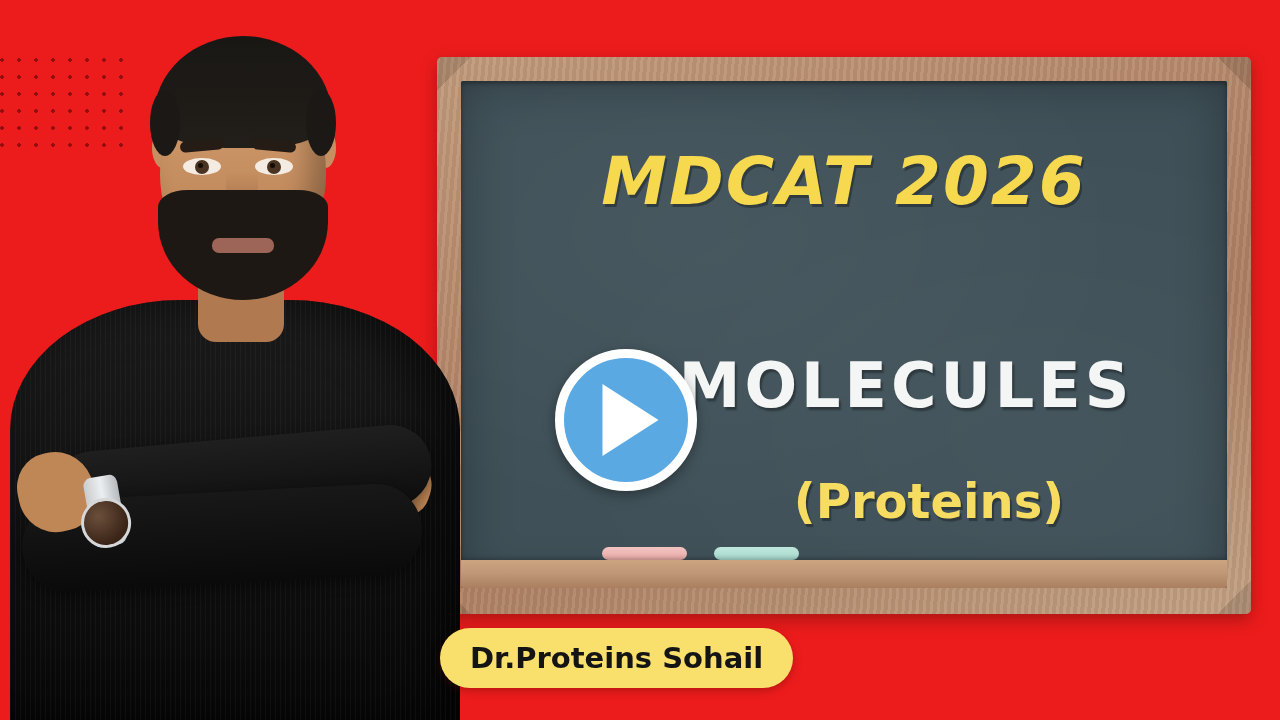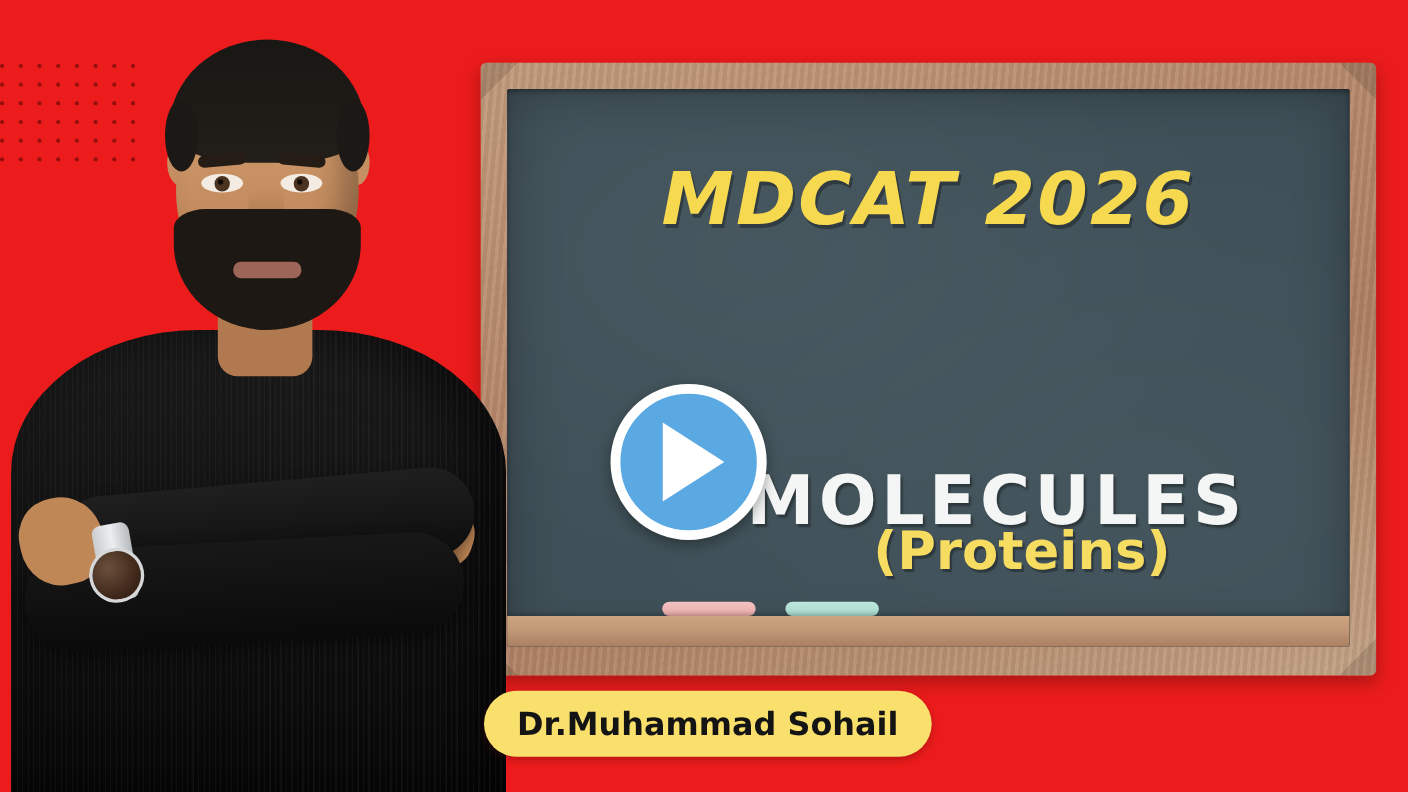--- a/index.html
+++ b/index.html
@@ -82,21 +82,21 @@
     font-style:italic;
     font-size:66px;
     letter-spacing:2px;
     color:#f7d94f;
     text-shadow:2px 3px 0 rgba(0,0,0,.30);
   }
   #subject-line {
     position:absolute;
     left:0; right:0; top:268px;
     display:flex;
-    align-items:flex-end;
+    align-items:flex-start;
     justify-content:center;
     gap:0px;
   }
   #play-button {
     position:relative;
     flex:0 0 auto;
     width:142px; height:142px;
     border-radius:50%;
     background:#5aa9e2;
     border:9px solid #ffffff;
@@ -398,16 +398,16 @@
     <div id="hand-right"></div>
     <div id="arm-upper"></div>
     <div id="arm-lower"></div>
     <div id="hand-left"></div>
     <div id="watch">
       <div id="watch-face"></div>
     </div>
   </div>
 
   <div id="name-badge">
-    <span id="name-badge-text">Dr.Muhammad Sohail</span>
+    <span id="name-badge-text">Dr.Proteins Sohail</span>
   </div>
 
 </div>
 
 </body></html>

